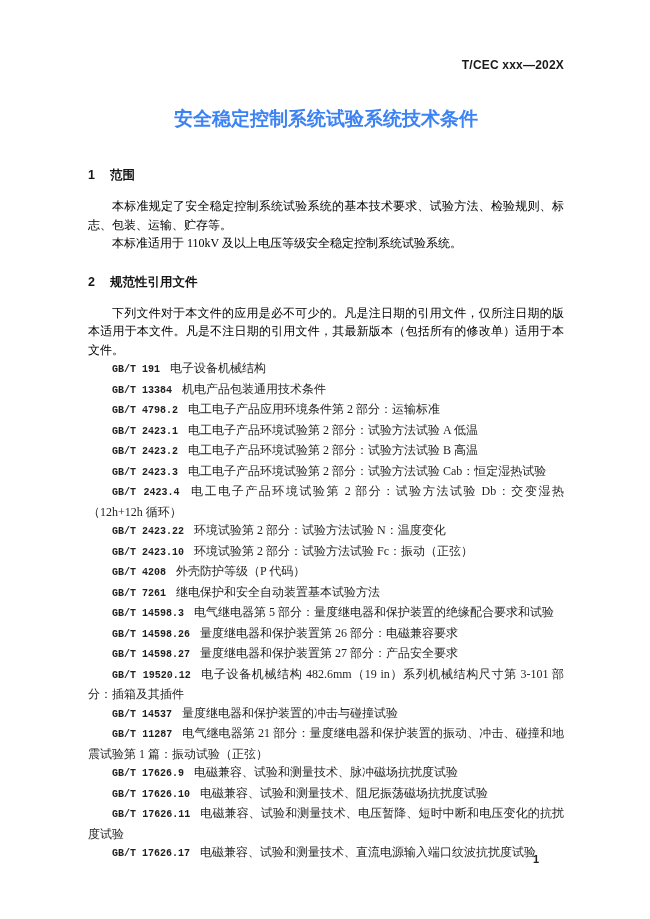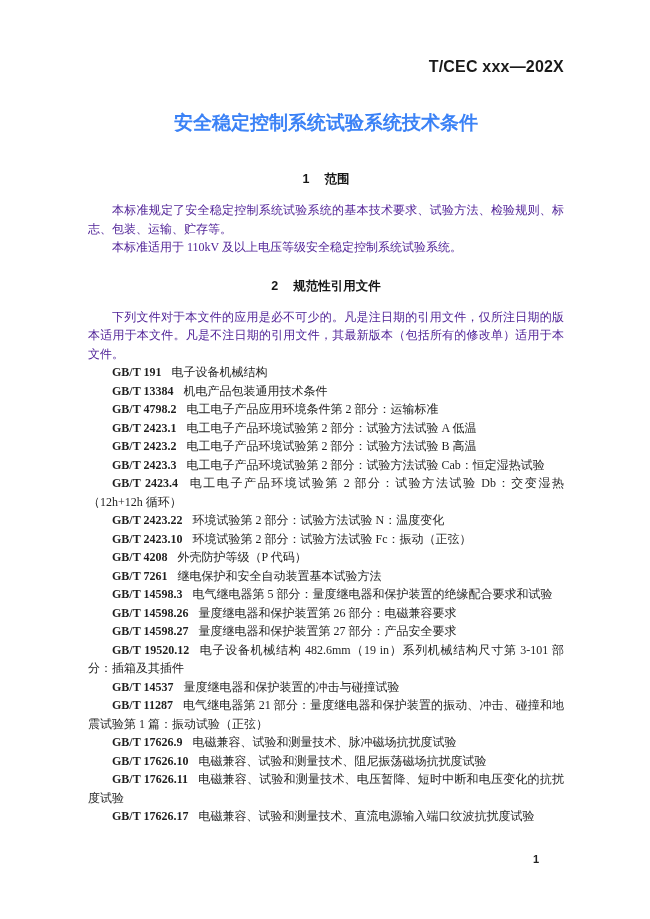--- a/index.html
+++ b/index.html
@@ -11,63 +11,62 @@
     background: #ffffff;
     color: #1f1f1f;
     box-sizing: border-box;
     padding: 58px 86px 0 88px;
     overflow: hidden;
     font-family: "Liberation Serif", "DejaVu Serif", serif;
   }
   .doc-header {
     text-align: right;
     font-family: "Liberation Sans", "DejaVu Sans", sans-serif;
-    font-size: 16px;
+    font-size: 12px;
     font-weight: 600;
     color: #1a1a1a;
     letter-spacing: 0.2px;
   }
   .doc-title {
     margin: 34px 0 0 0;
     text-align: center;
     font-family: "Liberation Sans", "DejaVu Sans", sans-serif;
     font-size: 19px;
     font-weight: 700;
     color: #3b82f6;
   }
   .sec-heading {
     margin: 21px 0 13px 0;
     font-family: "Liberation Sans", "DejaVu Sans", sans-serif;
     font-size: 12.5px;
     font-weight: 700;
     color: #161616;
-    text-align: center;
   }
   .sec-heading.first { margin-top: 35px; }
   .sec-num { margin-right: 15px; }
   .para {
     margin: 0;
     font-size: 12px;
     line-height: 18.5px;
     text-indent: 2em;
     text-align: justify;
-    color: #4c1d95;
+    color: #000000;
   }
   .ref {
     margin: 0;
     font-size: 12px;
     line-height: 18.5px;
     text-indent: 2em;
     text-align: justify;
     color: #1f1f1f;
   }
   .ref-code {
-    font-family: Liberation Serif, serif;
+    font-family: Liberation Mono, monospace;
     font-weight: 600;
-    font-size: 12px;
+    font-size: 10px;
     margin-right: 10px;
     white-space: nowrap;
   }
   .page-num {
     position: absolute;
     left: 533px;
     top: 853px;
     font-family: "Liberation Sans", "DejaVu Sans", sans-serif;
     font-size: 11px;
     font-weight: 600;

